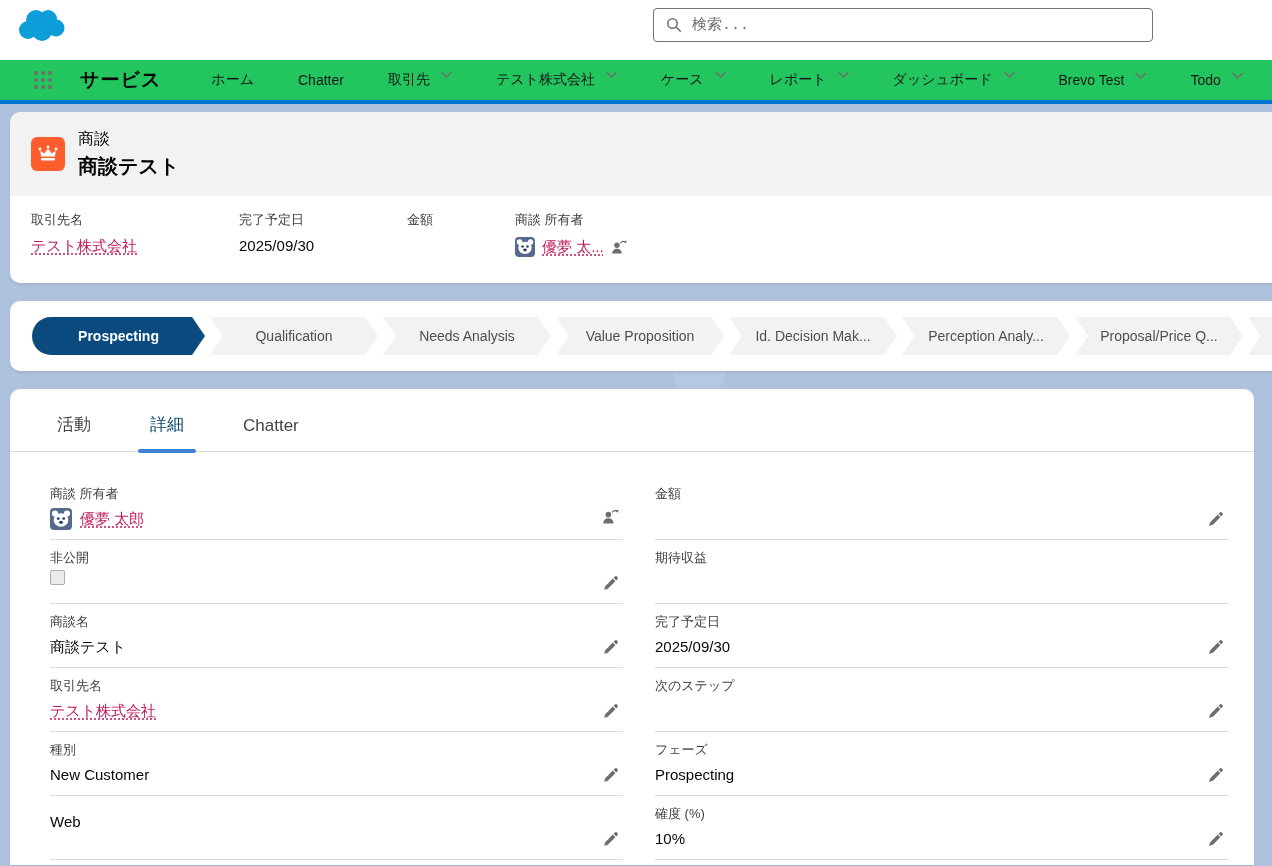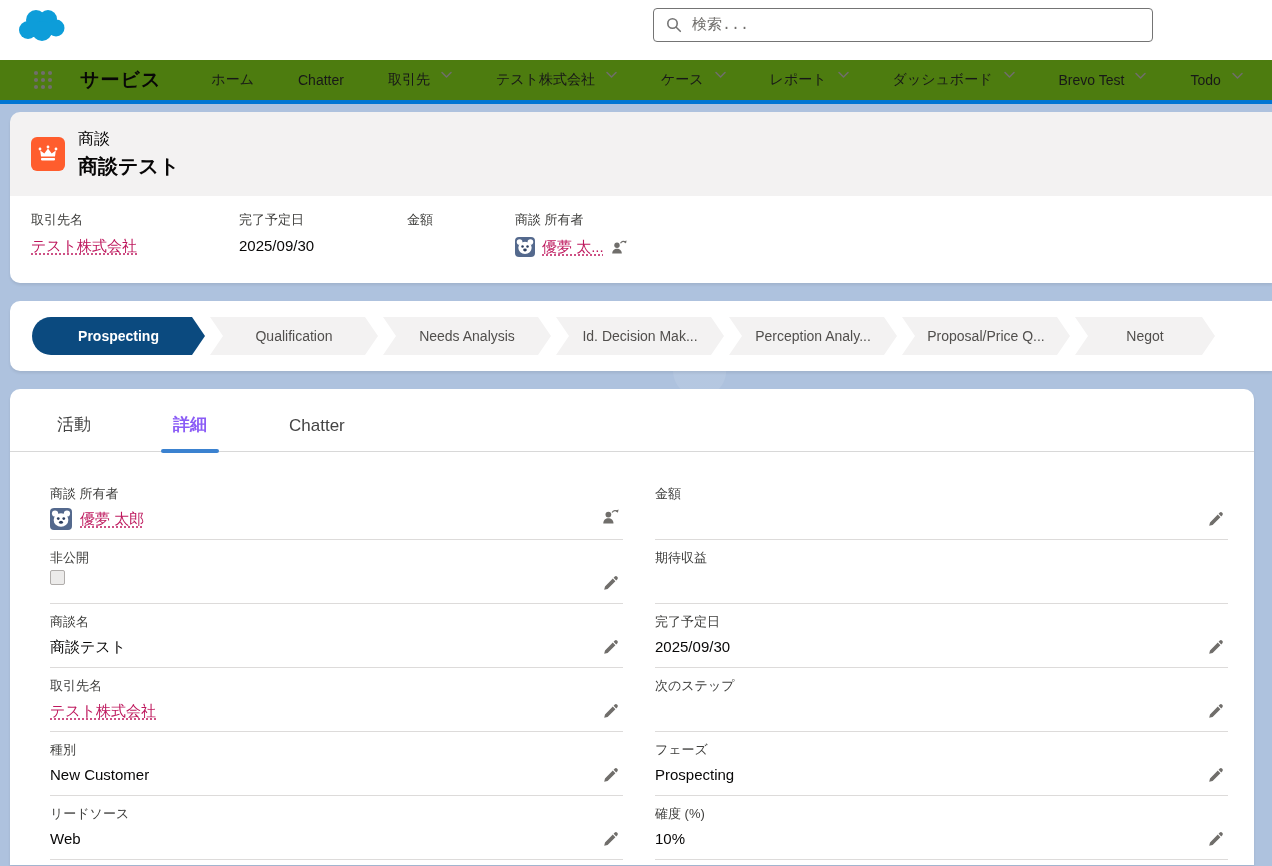--- a/index.html
+++ b/index.html
@@ -10,21 +10,21 @@
   .topbar { position:relative; height:60px; background:#fff; }
   .cloud-logo { position:absolute; left:17px; top:7px; }
   .searchbox { position:absolute; left:653px; top:8px; width:500px; height:34px;
     border:1px solid #747474; border-radius:4px; background:#fff; display:flex; align-items:center; }
   .searchbox svg { margin:0 10px 0 12px; flex:0 0 auto; }
   .searchbox input { border:none; outline:none; flex:1; font-size:15px;
     font-family:Liberation Mono, monospace; color:#080707; background:transparent; }
   .searchbox input::placeholder { color:#706e6b; }
 
   
-  .appnav { height:44px; background:#4d7c0f; border-bottom:4px solid #0176d3;
+  .appnav { height:44px; background:#22c55e; border-bottom:4px solid #0176d3;
     display:flex; align-items:center; padding-left:32px; }
   .waffle { width:22px; height:22px; cursor:pointer; flex:0 0 auto; }
   .appname { font-size:19px; font-weight:bold; margin-left:26px; letter-spacing:1px; }
   .navtabs { display:flex; align-items:center; margin-left:50px; gap:44px; }
   .navtab { display:flex; align-items:flex-start; font-size:14px; color:#181818;
     cursor:pointer; white-space:nowrap; }
   .navtab .chev { margin-left:11px; }
 
   
   .page { height:762px; padding:8px 10px 0 10px; background-color:#aec2de;
@@ -67,24 +67,24 @@
     clip-path:polygon(0 0, calc(100% - 13px) 0, 100% 50%, calc(100% - 13px) 100%, 0 100%, 13px 50%); }
   .stage + .stage { margin-left:5px; }
   .stage.current { background:#0b4a7f; color:#fff; font-weight:bold; border-radius:19px 0 0 19px;
     flex-basis:173px;
     clip-path:polygon(0 0, calc(100% - 13px) 0, 100% 50%, calc(100% - 13px) 100%, 0 100%); }
   .stage.cut { flex-basis:140px; }
 
   
   .detail-card { margin-top:18px; margin-right:8px; background:#fff; border-radius:10px 10px 0 0;
     height:476px; box-shadow:0 2px 3px rgba(0,0,0,.08); overflow:hidden; }
-  .rtabs { display:flex; align-items:flex-end; padding-left:45px; gap:78px;
+  .rtabs { display:flex; align-items:flex-end; padding-left:45px; gap:55px;
     border-bottom:1px solid #d8d8d8; height:63px; }
   .rtab { font-size:17px; color:#444; padding:0 2px 15px 2px; cursor:pointer; position:relative; }
-  .rtab.active { font-weight:bold; color:#8b5cf6; }
+  .rtab.active { font-weight:normal; color:#0c4a6e; }
   .rtab.active::after { content:""; position:absolute; left:-10px; right:-10px; bottom:-2px;
     height:4px; border-radius:2px; background:#3b82d0; }
 
   .form { display:grid; grid-template-columns:1fr 1fr; column-gap:32px; padding:24px 26px 0 40px; }
   .field { position:relative; border-bottom:1px solid #dddbda; padding:9px 34px 9px 0; }
   .flabel { font-size:13px; color:#3e3e3c; line-height:17px; white-space:nowrap; }
   .fvalue { margin-top:5px; font-size:15px; line-height:23px; min-height:23px;
     display:flex; align-items:center; }
   .fvalue .avatar { margin-right:8px; }
   .edit-btn { position:absolute; right:4px; bottom:12px; cursor:pointer; display:inline-flex; }
@@ -258,20 +258,21 @@
         </div>
       </div>
     </div>
   </section>
 
   <section class="path-card">
     <div class="path">
       <div class="stage current">Prospecting</div>
       <div class="stage">Qualification</div>
       <div class="stage">Needs Analysis</div>
+      <div class="stage">Value Proposition</div>
       <div class="stage">Id. Decision Mak...</div>
       <div class="stage">Perception Analy...</div>
       <div class="stage">Proposal/Price Q...</div>
       <div class="stage cut">Negot</div>
     </div>
   </section>
 
   <section class="detail-card">
     <div class="rtabs">
       <div class="rtab">活動</div>
@@ -377,21 +378,20 @@
         <div class="flabel">フェーズ</div>
         <div class="fvalue">Prospecting</div>
         <span class="edit-btn">
             <svg width="16" height="16" viewBox="0 0 16 16">
               <use href="#i-pencil"></use>
             </svg>
           </span>
       </div>
 
       <div class="field">
-        <div class="flabel">リードソース</div>
         <div class="fvalue">Web</div>
         <span class="edit-btn">
             <svg width="16" height="16" viewBox="0 0 16 16">
               <use href="#i-pencil"></use>
             </svg>
           </span>
       </div>
 
       <div class="field">
         <div class="flabel">確度 (%)</div>

